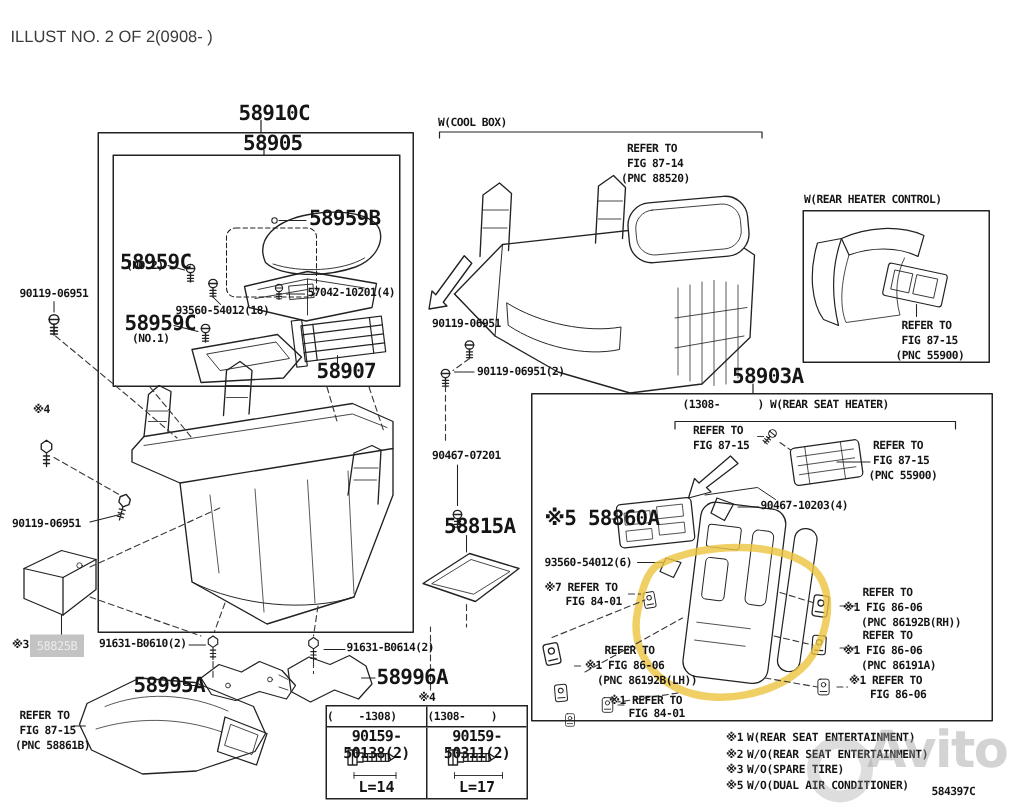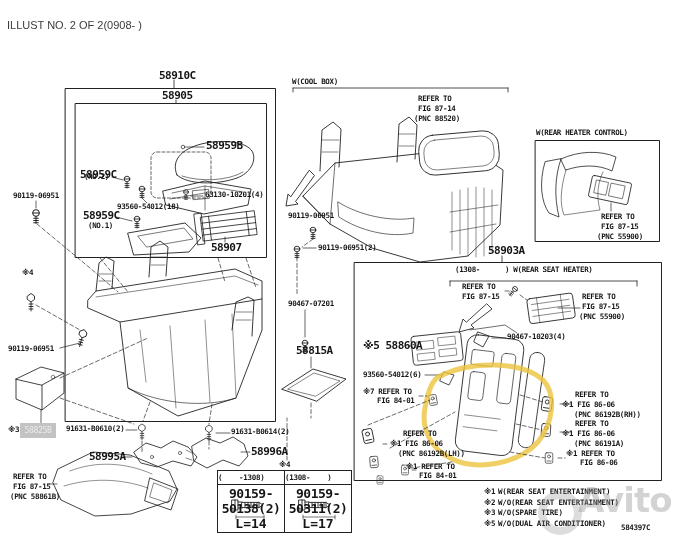--- a/index.html
+++ b/index.html
@@ -5,31 +5,31 @@
   html,body{margin:0;padding:0;background:#fff;}
   .canvas{position:relative;width:675px;height:540px;background:#fff;overflow:hidden;
           font-family:"DejaVu Sans Mono","DejaVu Sans",monospace;}
   .title{position:absolute;left:6px;top:3px;font-family:"Liberation Sans","DejaVu Sans",sans-serif;
          font-weight:bold;font-size:13px;color:#1e1e1e;letter-spacing:.2px;white-space:pre;}
   .subtitle{position:absolute;left:7px;top:19px;font-family:"Liberation Sans","DejaVu Sans",sans-serif;
          font-size:11px;color:#3c3c3c;white-space:pre;}
   svg.art{position:absolute;left:0;top:0;}
   .lbl{position:absolute;font-weight:bold;color:#151515;font-size:7.5px;line-height:8.5px;
        letter-spacing:-0.35px;white-space:pre;z-index:3;}
-  .lbl.lg{font-size:11px;line-height:10px;letter-spacing:-0.5px;}
+  .lbl.lg{font-size:14px;line-height:10px;letter-spacing:-0.5px;}
   .sel-box{position:absolute;left:20px;top:423px;width:36px;height:15px;background:#c3c3c3;
        color:#ebebeb;font-weight:normal;font-size:8px;display:flex;align-items:center;
        justify-content:center;letter-spacing:-0.3px;z-index:3;}
   .ptable{position:absolute;left:217px;top:470px;width:135px;height:63px;border:1px solid #222;
        display:flex;flex-direction:column;font-weight:bold;color:#151515;z-index:3;box-sizing:border-box;}
   .ptable .hdr{display:flex;height:13px;border-bottom:1px solid #222;}
   .ptable .hdr div{flex:1;font-size:7.5px;text-align:left;line-height:13px;letter-spacing:-0.3px;white-space:pre;}
   .ptable .hdr div:first-child{border-right:1px solid #222;}
   .ptable .bodyrow{display:flex;flex:1;}
-  .ptable .cell{flex:1;position:relative;font-size:13px;text-align:center;}
+  .ptable .cell{flex:1;position:relative;font-size:10px;text-align:center;}
   .ptable .cell:first-child{border-right:1px solid #222;}
   .ptable .pn{margin-top:1px;letter-spacing:-0.5px;}
   .ptable .len{position:absolute;bottom:1px;left:0;right:0;}
   .legend{position:absolute;left:484px;top:487px;font-weight:bold;color:#151515;z-index:3;}
   .legend .row{display:flex;height:10.7px;font-size:7.5px;letter-spacing:-0.2px;white-space:pre;}
   .legend .mk{width:14px;}
   .doccode{left:621px;top:524px;}
   .watermark{position:absolute;left:536px;top:482px;width:140px;height:56px;pointer-events:none;z-index:5;}
   .wm-circle{position:absolute;left:2px;top:9px;width:28px;height:28px;
        border:8px solid rgba(150,150,150,.32);border-radius:50%;}
@@ -233,21 +233,21 @@
     </g>
   </svg>
 
   <div id="labels">
 
   <div class="lbl lg" style="left: 159px; top: 71px;">58910C</div>
       <div class="lbl lg" style="left: 162px; top: 91px;">58905</div>
       <div class="lbl lg" style="left: 206px; top: 141px;">58959B</div>
       <div class="lbl lg" style="left: 80px; top: 170px;">58959C</div>
       <div class="lbl" style="left: 84px; top: 173px;">(NO.2)</div>
-      <div class="lbl" style="left: 205px; top: 191px;">63130-10201(4)</div>
+      <div class="lbl" style="left: 205px; top: 191px;">57042-10201(4)</div>
       <div class="lbl" style="left: 117px; top: 203px;">93560-54012(18)</div>
       <div class="lbl lg" style="left: 83px; top: 211px;">58959C</div>
       <div class="lbl" style="left: 88px; top: 222px;">(NO.1)</div>
       <div class="lbl lg" style="left: 211px; top: 243px;">58907</div>
       <div class="lbl" style="left: 13px; top: 192px;">90119-06951</div>
       <div class="lbl" style="left: 22px; top: 269px;">※4</div>
       <div class="lbl" style="left: 8px; top: 345px;">90119-06951</div>
       <div class="lbl" style="left: 292px; top: 78px;">W(COOL BOX)</div>
       <div class="lbl" style="left: 418px; top: 95px;">REFER TO</div>
       <div class="lbl" style="left: 418px; top: 105px;">FIG 87-14</div>

